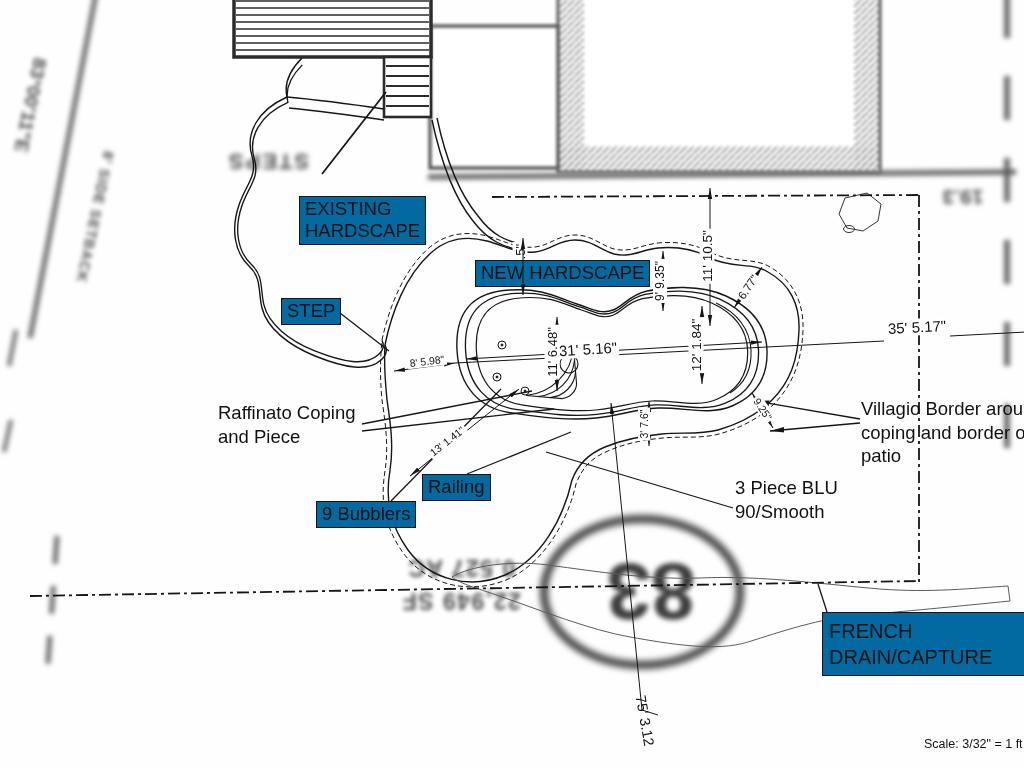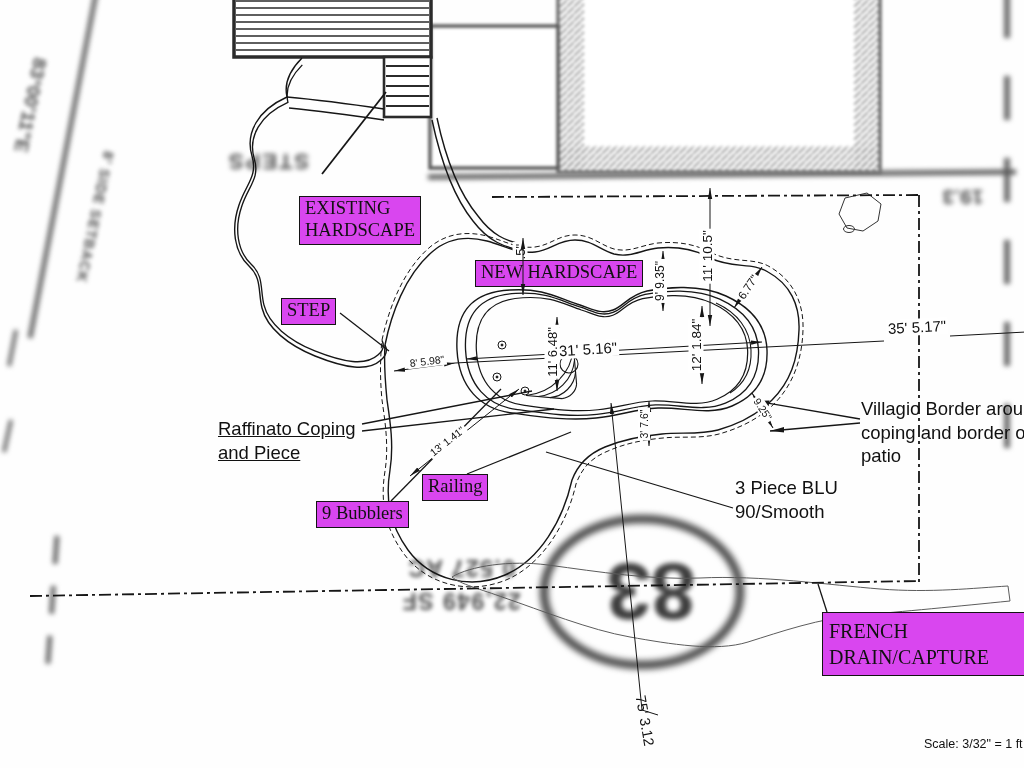--- a/index.html
+++ b/index.html
@@ -3,22 +3,22 @@
 <meta charset="utf-8">
 <style>
   html,body{margin:0;padding:0;}
   body{width:1024px;height:768px;overflow:hidden;position:relative;background:#fefefe;
        font-family:"Liberation Sans", sans-serif;color:#111;}
   .layer{position:absolute;left:0;top:0;width:1024px;height:768px;pointer-events:none;}
   svg{display:block;}
   
   .stext{position:absolute;color:#4e4e4e;font-weight:bold;white-space:nowrap;filter:blur(2.2px);}
   
-  .lbox{position:absolute;border:1.6px solid #141414;background:#d946ef;padding:1px 5px 2px;
-        font-size:18.5px;line-height:1.18;white-space:nowrap;z-index:3;font-family:Liberation Serif, serif;}
+  .lbox{position:absolute;border:1.6px solid #141414;background:#0369a1;padding:1px 5px 2px;
+        font-size:18.5px;line-height:1.18;white-space:nowrap;z-index:3;}
   .plabel{position:absolute;font-size:18.5px;line-height:1.28;white-space:nowrap;z-index:3;}
   
   .dim{position:absolute;font-size:13px;background:#fff;padding:0 2px;white-space:nowrap;z-index:5;}
   .dim.nobg{background:transparent;}
   .z0{z-index:0;} .z1{z-index:1;} .z2{z-index:2;} .z4{z-index:4;}
   .scale-note{position:absolute;font-size:12.5px;z-index:5;}
 </style>
 </head>
 <body>
 
@@ -171,21 +171,21 @@
   <div>Railing</div>
 </div>
 <div class="lbox" style="left:316px;top:501px;">
   <div>9 Bubblers</div>
 </div>
 <div class="lbox" style="left:822px;top:612px;width:260px;font-size:20px;line-height:1.3;padding:5px 6px;">
   <div>FRENCH</div>
   <div>DRAIN/CAPTURE</div>
 </div>
 
-<div class="plabel" style="left:218px;top:417px;text-decoration:underline;">
+<div class="plabel" style="left:218px;top:401px;">
   <div>Raffinato Coping</div>
   <div>and Piece</div>
 </div>
 <div class="plabel" style="left:735px;top:476px;">
   <div>3 Piece BLU</div>
   <div>90/Smooth</div>
 </div>
 <div class="plabel" style="left:861px;top:397px;">
   <div>Villagio Border around</div>
   <div>coping and border on</div>

